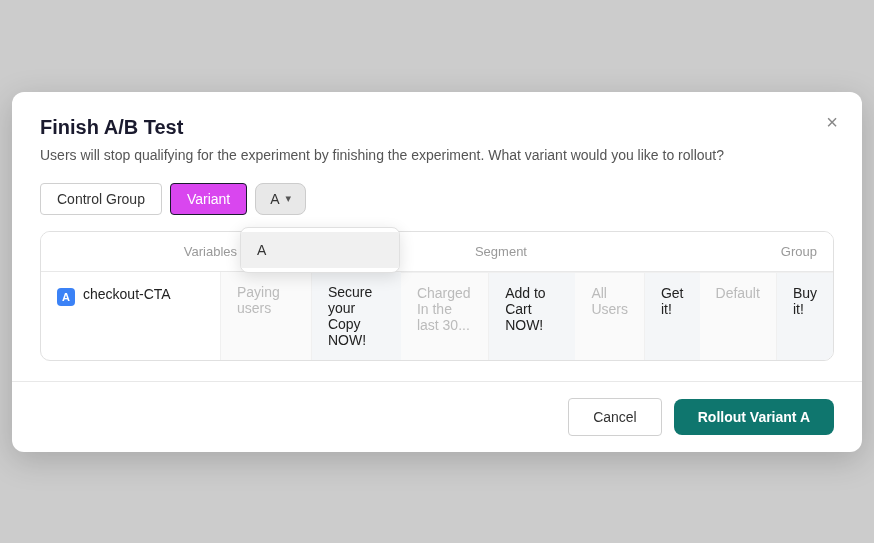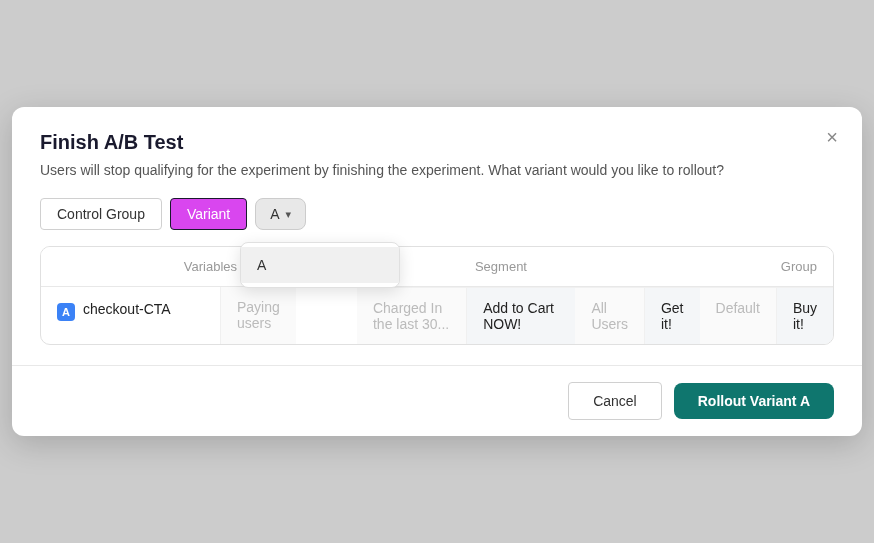--- a/index.html
+++ b/index.html
@@ -254,20 +254,21 @@
       </div>
 
       <div class="table-row-wrapper">
         <div class="left-col">
           <div class="variant-badge">A</div>
           <span class="variable-name">checkout-CTA</span>
         </div>
         <div class="right-cols">
           <div class="right-row">
             <span class="seg-cell">Paying users</span>
+            <span class="val-cell">Secure your Copy NOW!</span>
           </div>
           <div class="right-row">
             <span class="seg-cell">Charged In the last 30...</span>
             <span class="val-cell">Add to Cart NOW!</span>
           </div>
           <div class="right-row">
             <span class="seg-cell">All Users</span>
             <span class="val-cell">Get it!</span>
           </div>
           <div class="right-row">

